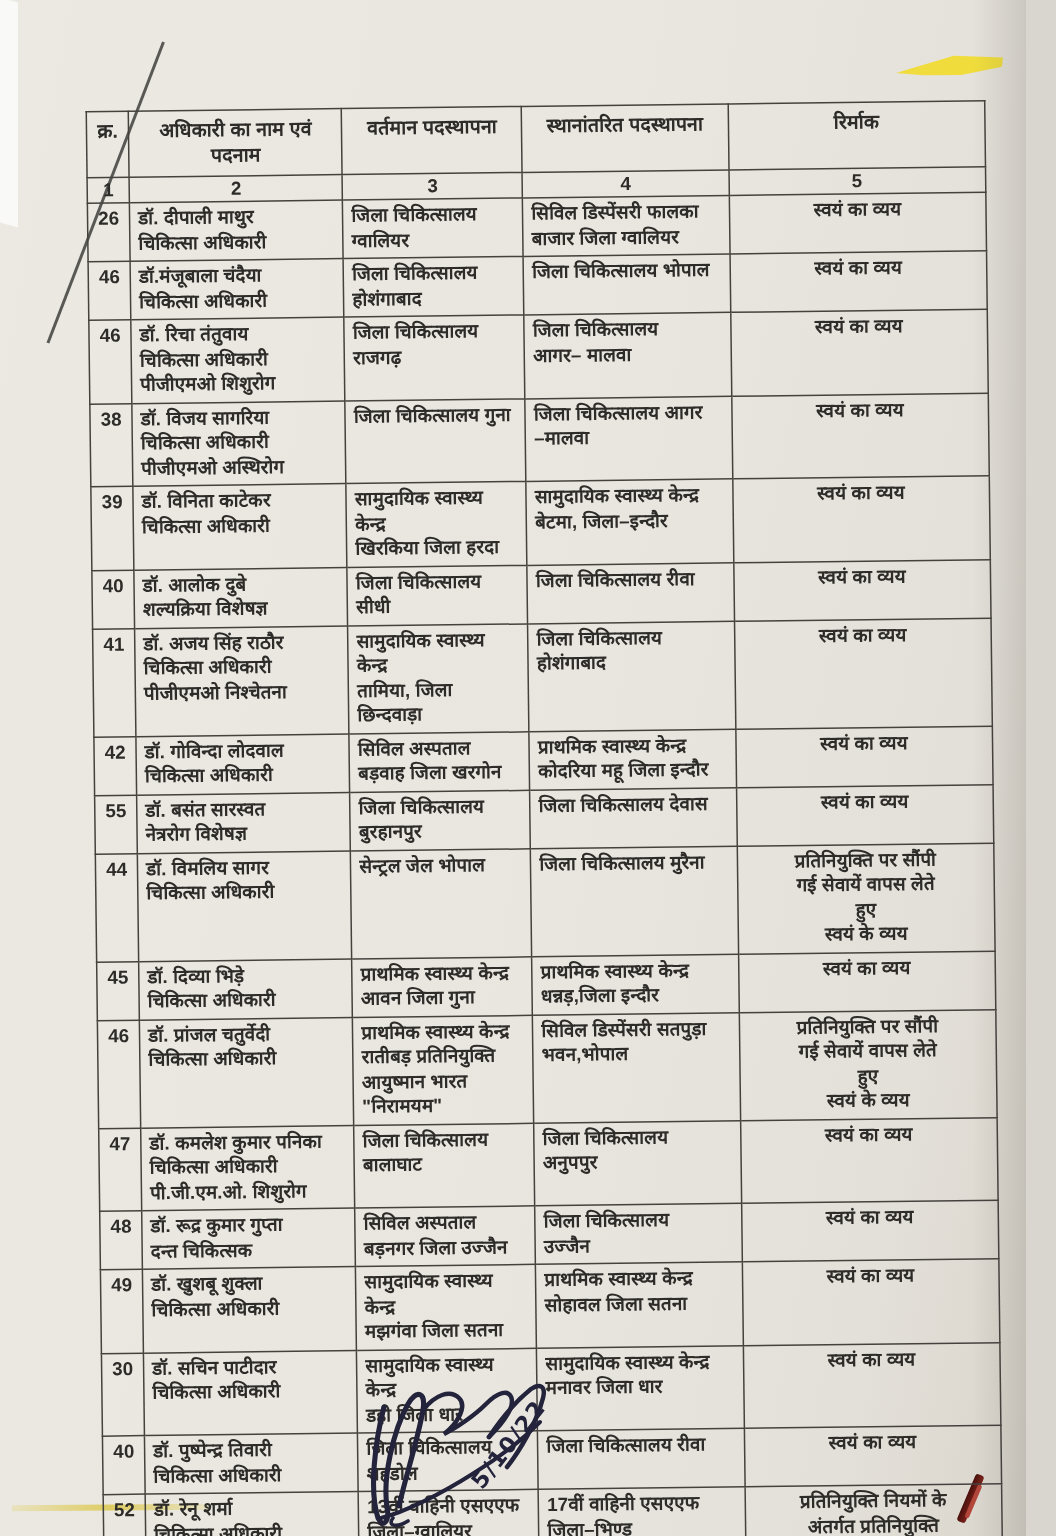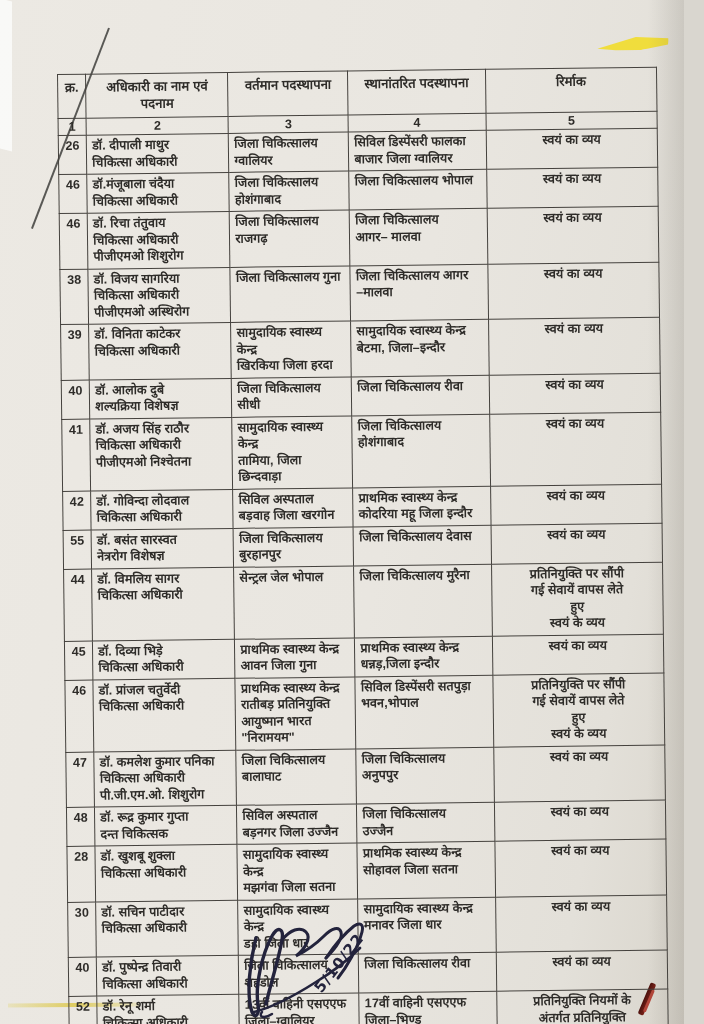--- a/index.html
+++ b/index.html
@@ -286,21 +286,21 @@
       <td>डॉ. रूद्र कुमार गुप्ता
 दन्त चिकित्सक</td>
       <td>सिविल अस्पताल
 बड़नगर जिला उज्जैन</td>
       <td>जिला चिकित्सालय
 उज्जैन</td>
       <td class="c-remark">स्वयं का व्यय</td>
     </tr>
 
     <tr>
-      <td class="c-sr">28</td>
+      <td class="c-sr">49</td>
       <td>डॉ. खुशबू शुक्ला
 चिकित्सा अधिकारी</td>
       <td>सामुदायिक स्वास्थ्य केन्द्र
 मझगंवा जिला सतना</td>
       <td>प्राथमिक स्वास्थ्य केन्द्र
 सोहावल जिला सतना</td>
       <td class="c-remark">स्वयं का व्यय</td>
     </tr>
 
     <tr>

